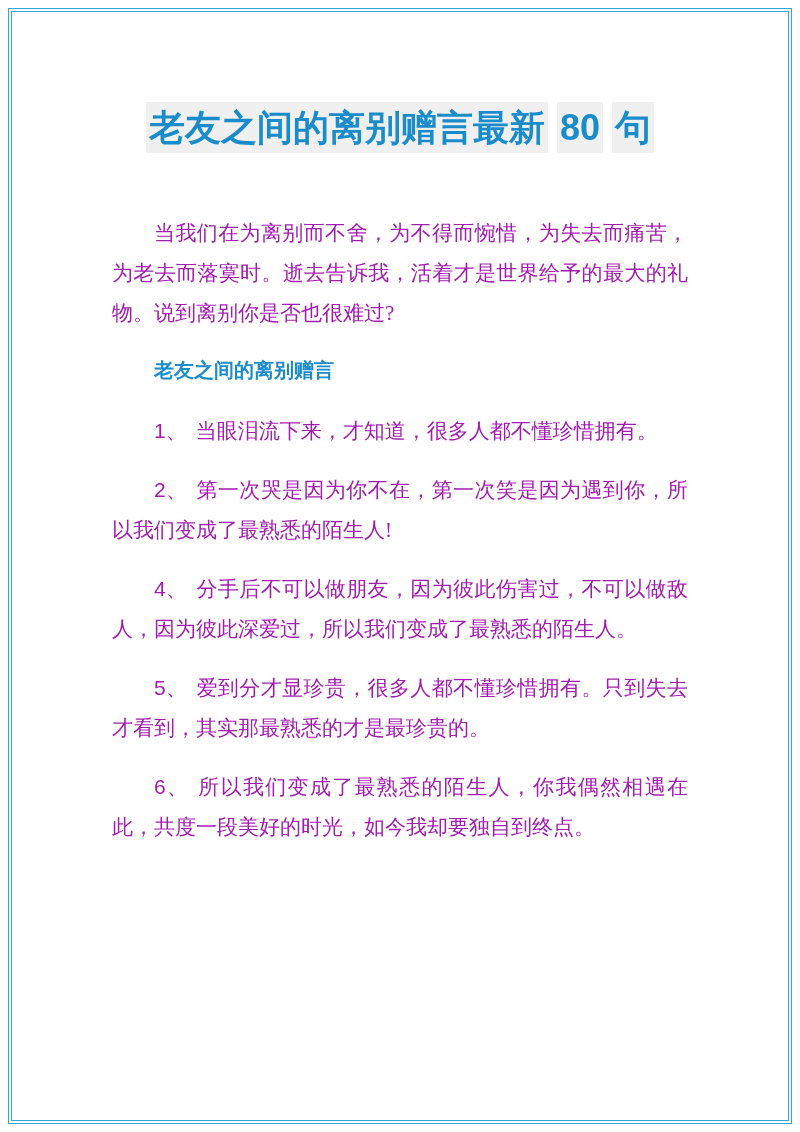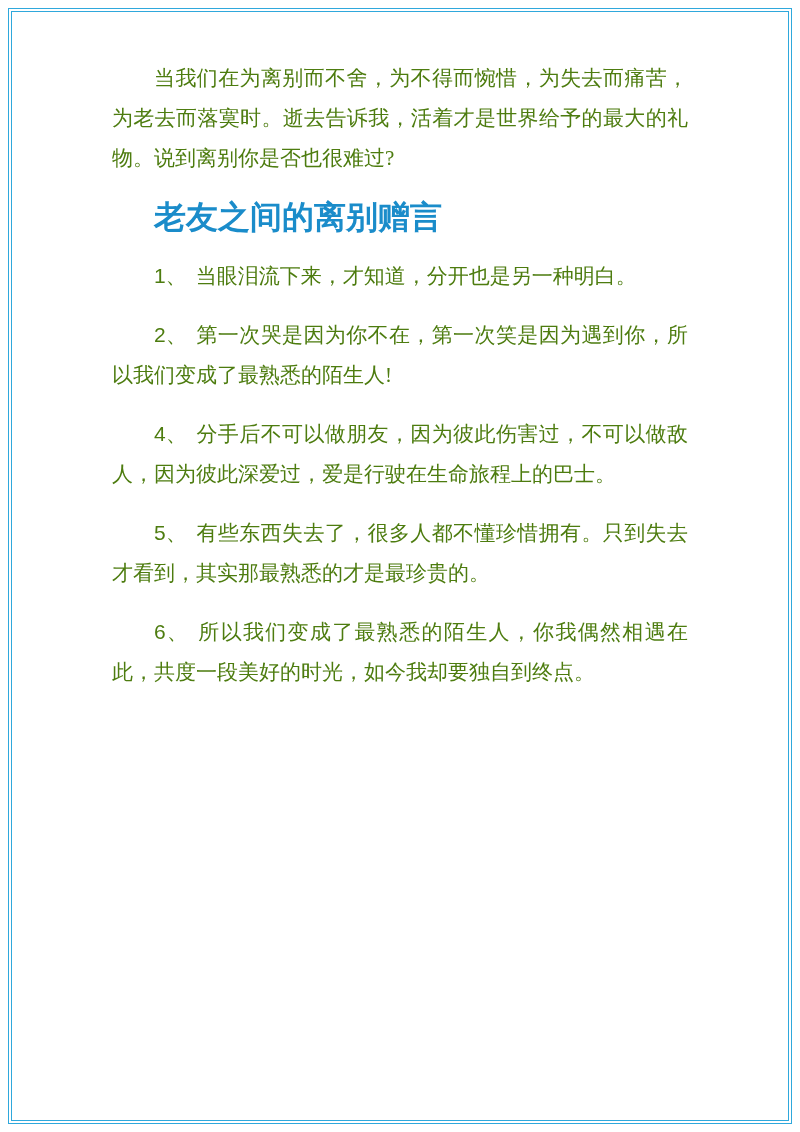--- a/index.html
+++ b/index.html
@@ -34,55 +34,56 @@
   .doc-title .hl {
     background: var(--highlight, #f0f0f0);
     padding: 5px 3px;
   }
   .doc-title .seg { margin-right: 9px; }
   .doc-title .seg:last-child { margin-right: 0; }
   .body-para {
     margin: 0 0 19px 0;
     font-size: 21px;
     line-height: 40px;
-    color: #4d7c0f;
+    color: #a21caf;
     text-align: justify;
     text-indent: 2em;
   }
   .intro { margin-top: 58px; }
   .section-heading {
     margin: 0 0 19px 0;
-    font-family: Liberation Serif, serif;
+    font-family: Liberation Mono, monospace;
     font-weight: bold;
-    font-size: 32px;
+    font-size: 20px;
     line-height: 40px;
     color: var(--accent, #1a8cca);
     text-indent: 42px;
   }
   .quote .qnum {
     font-family: "Liberation Sans", sans-serif;
     margin-right: 9px;
   }
 </style>
 </head>
 <body>
 
 <div class="page-border"></div>
 
 <div class="content">
 
+  <h1 class="doc-title"><span class="hl seg">老友之间的离别赠言最新</span><span class="hl seg">80</span><span class="hl seg">句</span></h1>
 
   <p class="body-para intro">当我们在为离别而不舍，为不得而惋惜，为失去而痛苦，为老去而落寞时。逝去告诉我，活着才是世界给予的最大的礼物。说到离别你是否也很难过?</p>
 
   <p class="section-heading">老友之间的离别赠言</p>
 
-  <p class="body-para quote"><span class="qnum">1、</span><span>当眼泪流下来，才知道，分开也是另一种明白。</span></p>
+  <p class="body-para quote"><span class="qnum">1、</span><span>当眼泪流下来，才知道，很多人都不懂珍惜拥有。</span></p>
 
   <p class="body-para quote"><span class="qnum">2、</span><span>第一次哭是因为你不在，第一次笑是因为遇到你，所以我们变成了最熟悉的陌生人!</span></p>
 
 
-  <p class="body-para quote"><span class="qnum">4、</span><span>分手后不可以做朋友，因为彼此伤害过，不可以做敌人，因为彼此深爱过，爱是行驶在生命旅程上的巴士。</span></p>
+  <p class="body-para quote"><span class="qnum">4、</span><span>分手后不可以做朋友，因为彼此伤害过，不可以做敌人，因为彼此深爱过，所以我们变成了最熟悉的陌生人。</span></p>
 
-  <p class="body-para quote"><span class="qnum">5、</span><span>有些东西失去了，很多人都不懂珍惜拥有。只到失去才看到，其实那最熟悉的才是最珍贵的。</span></p>
+  <p class="body-para quote"><span class="qnum">5、</span><span>爱到分才显珍贵，很多人都不懂珍惜拥有。只到失去才看到，其实那最熟悉的才是最珍贵的。</span></p>
 
   <p class="body-para quote"><span class="qnum">6、</span><span>所以我们变成了最熟悉的陌生人，你我偶然相遇在此，共度一段美好的时光，如今我却要独自到终点。</span></p>
 
 </div>
 
 </body></html>

